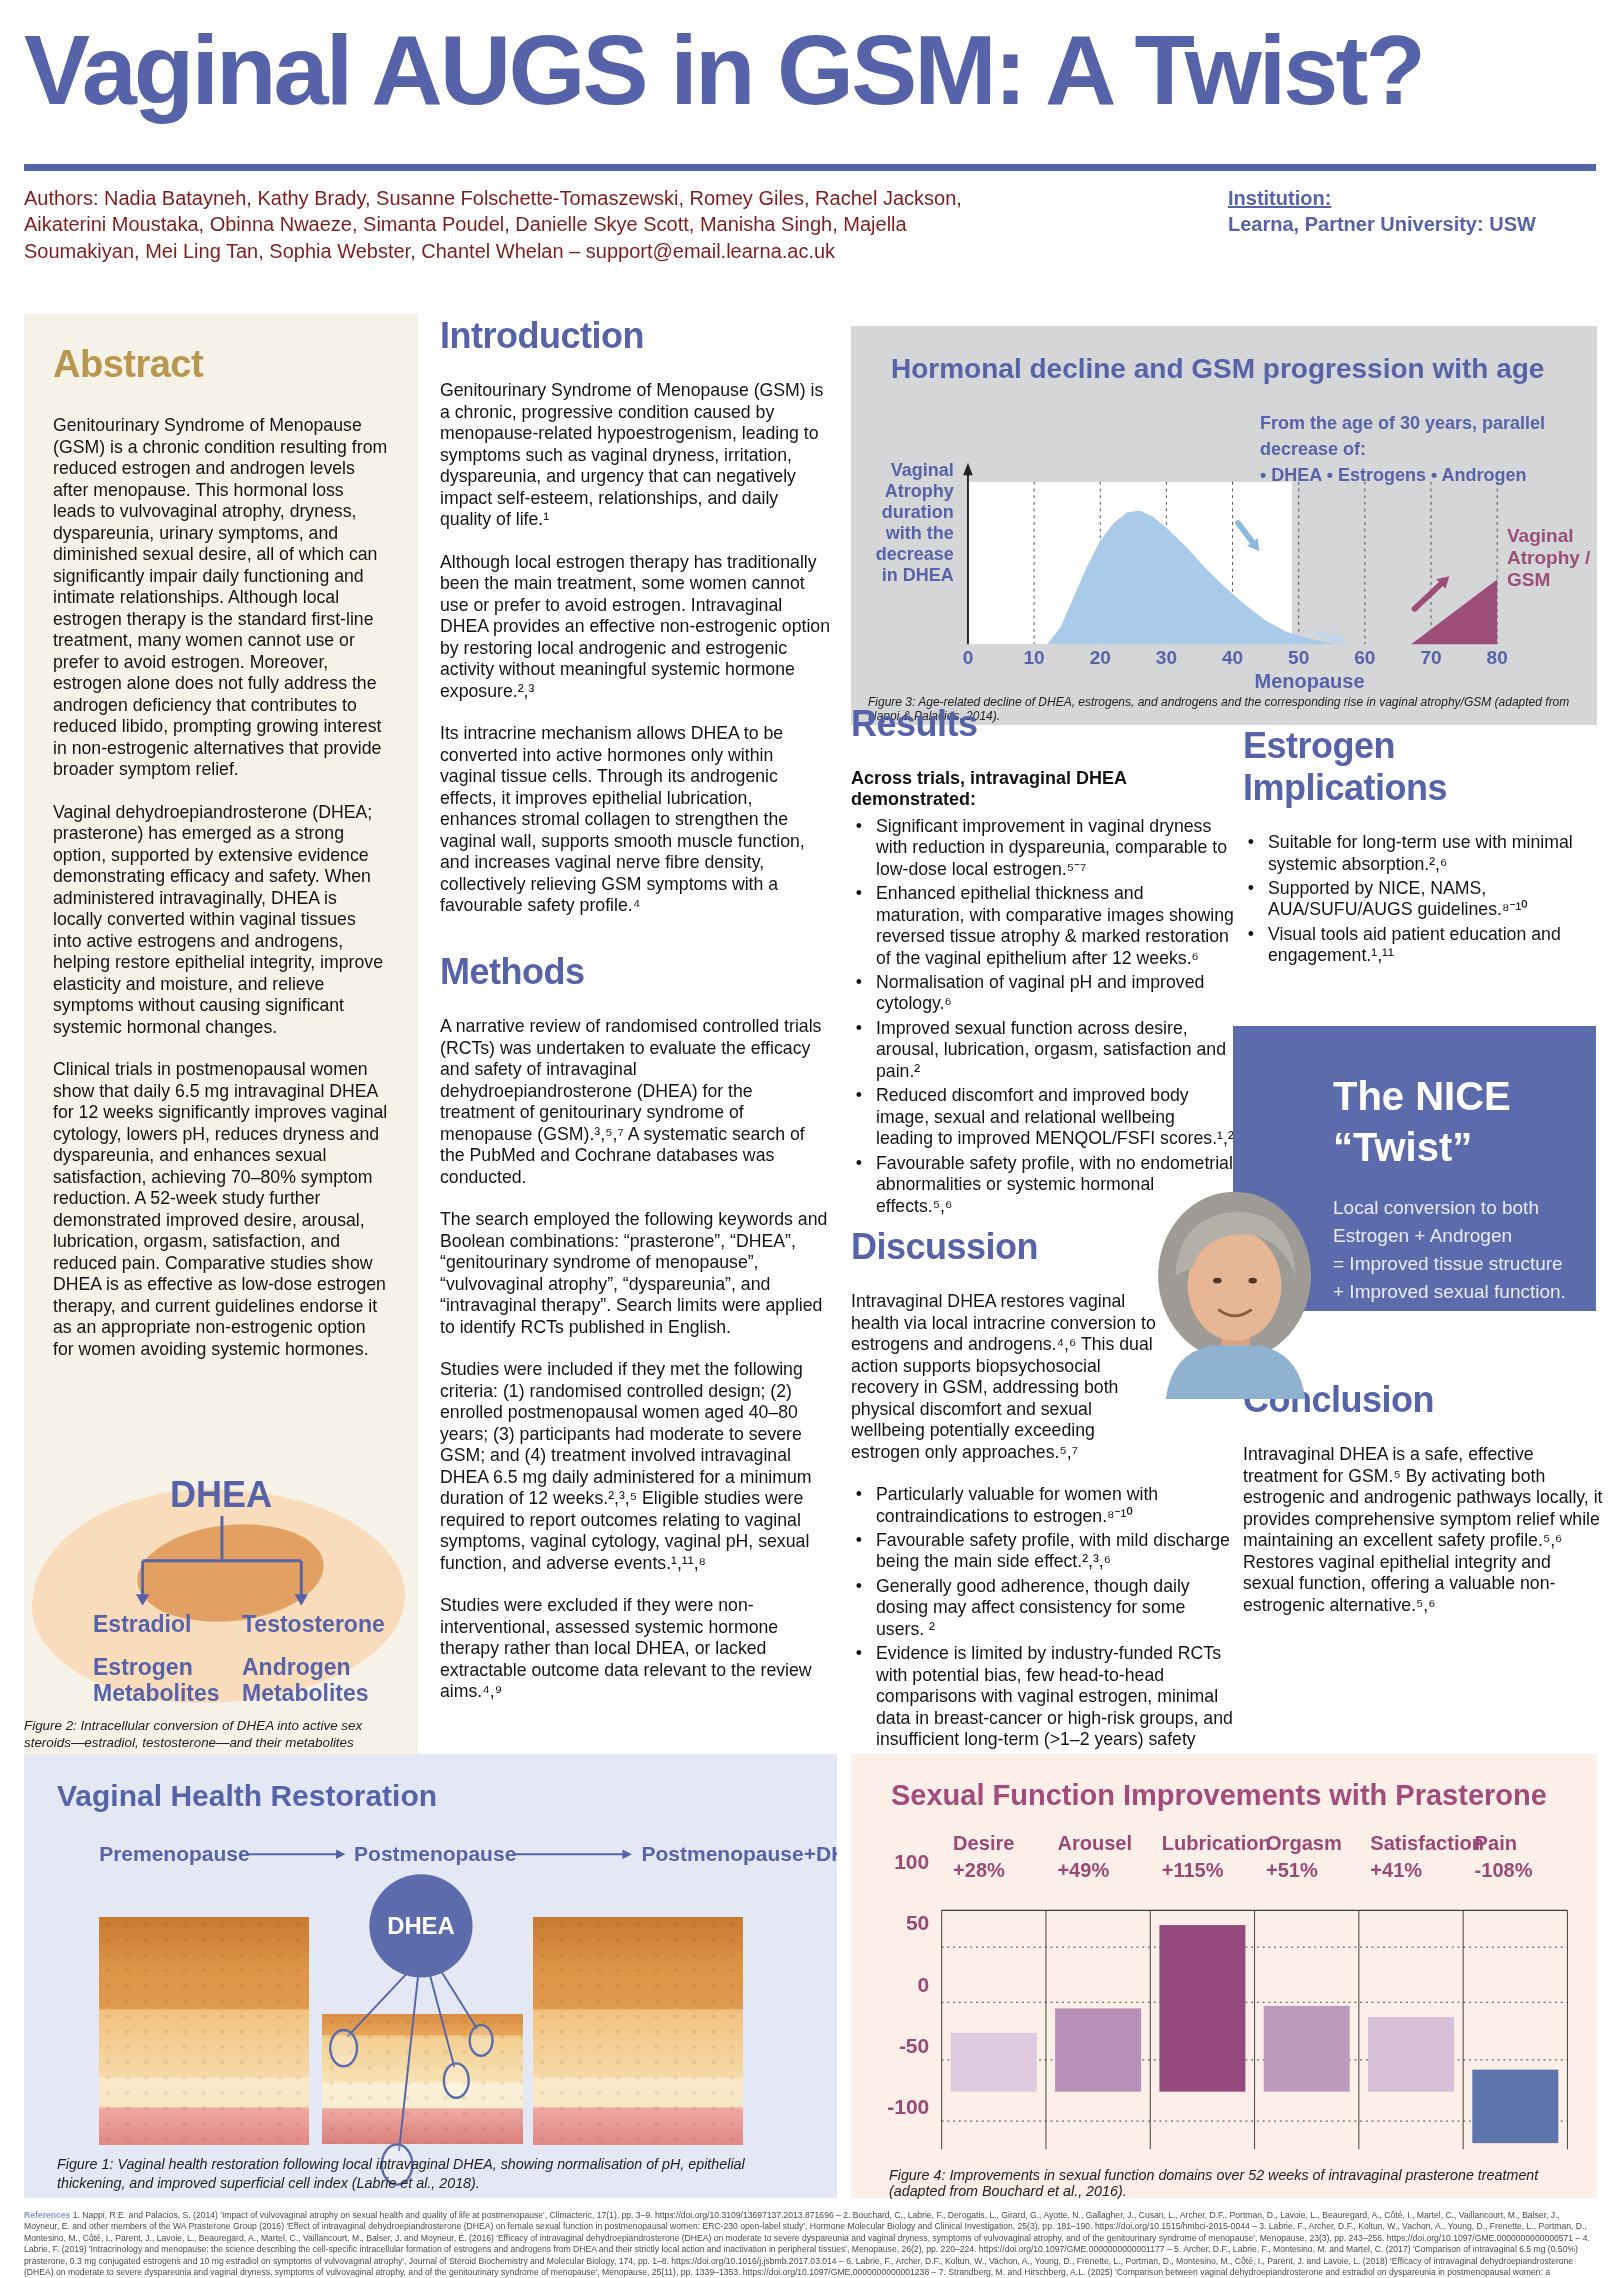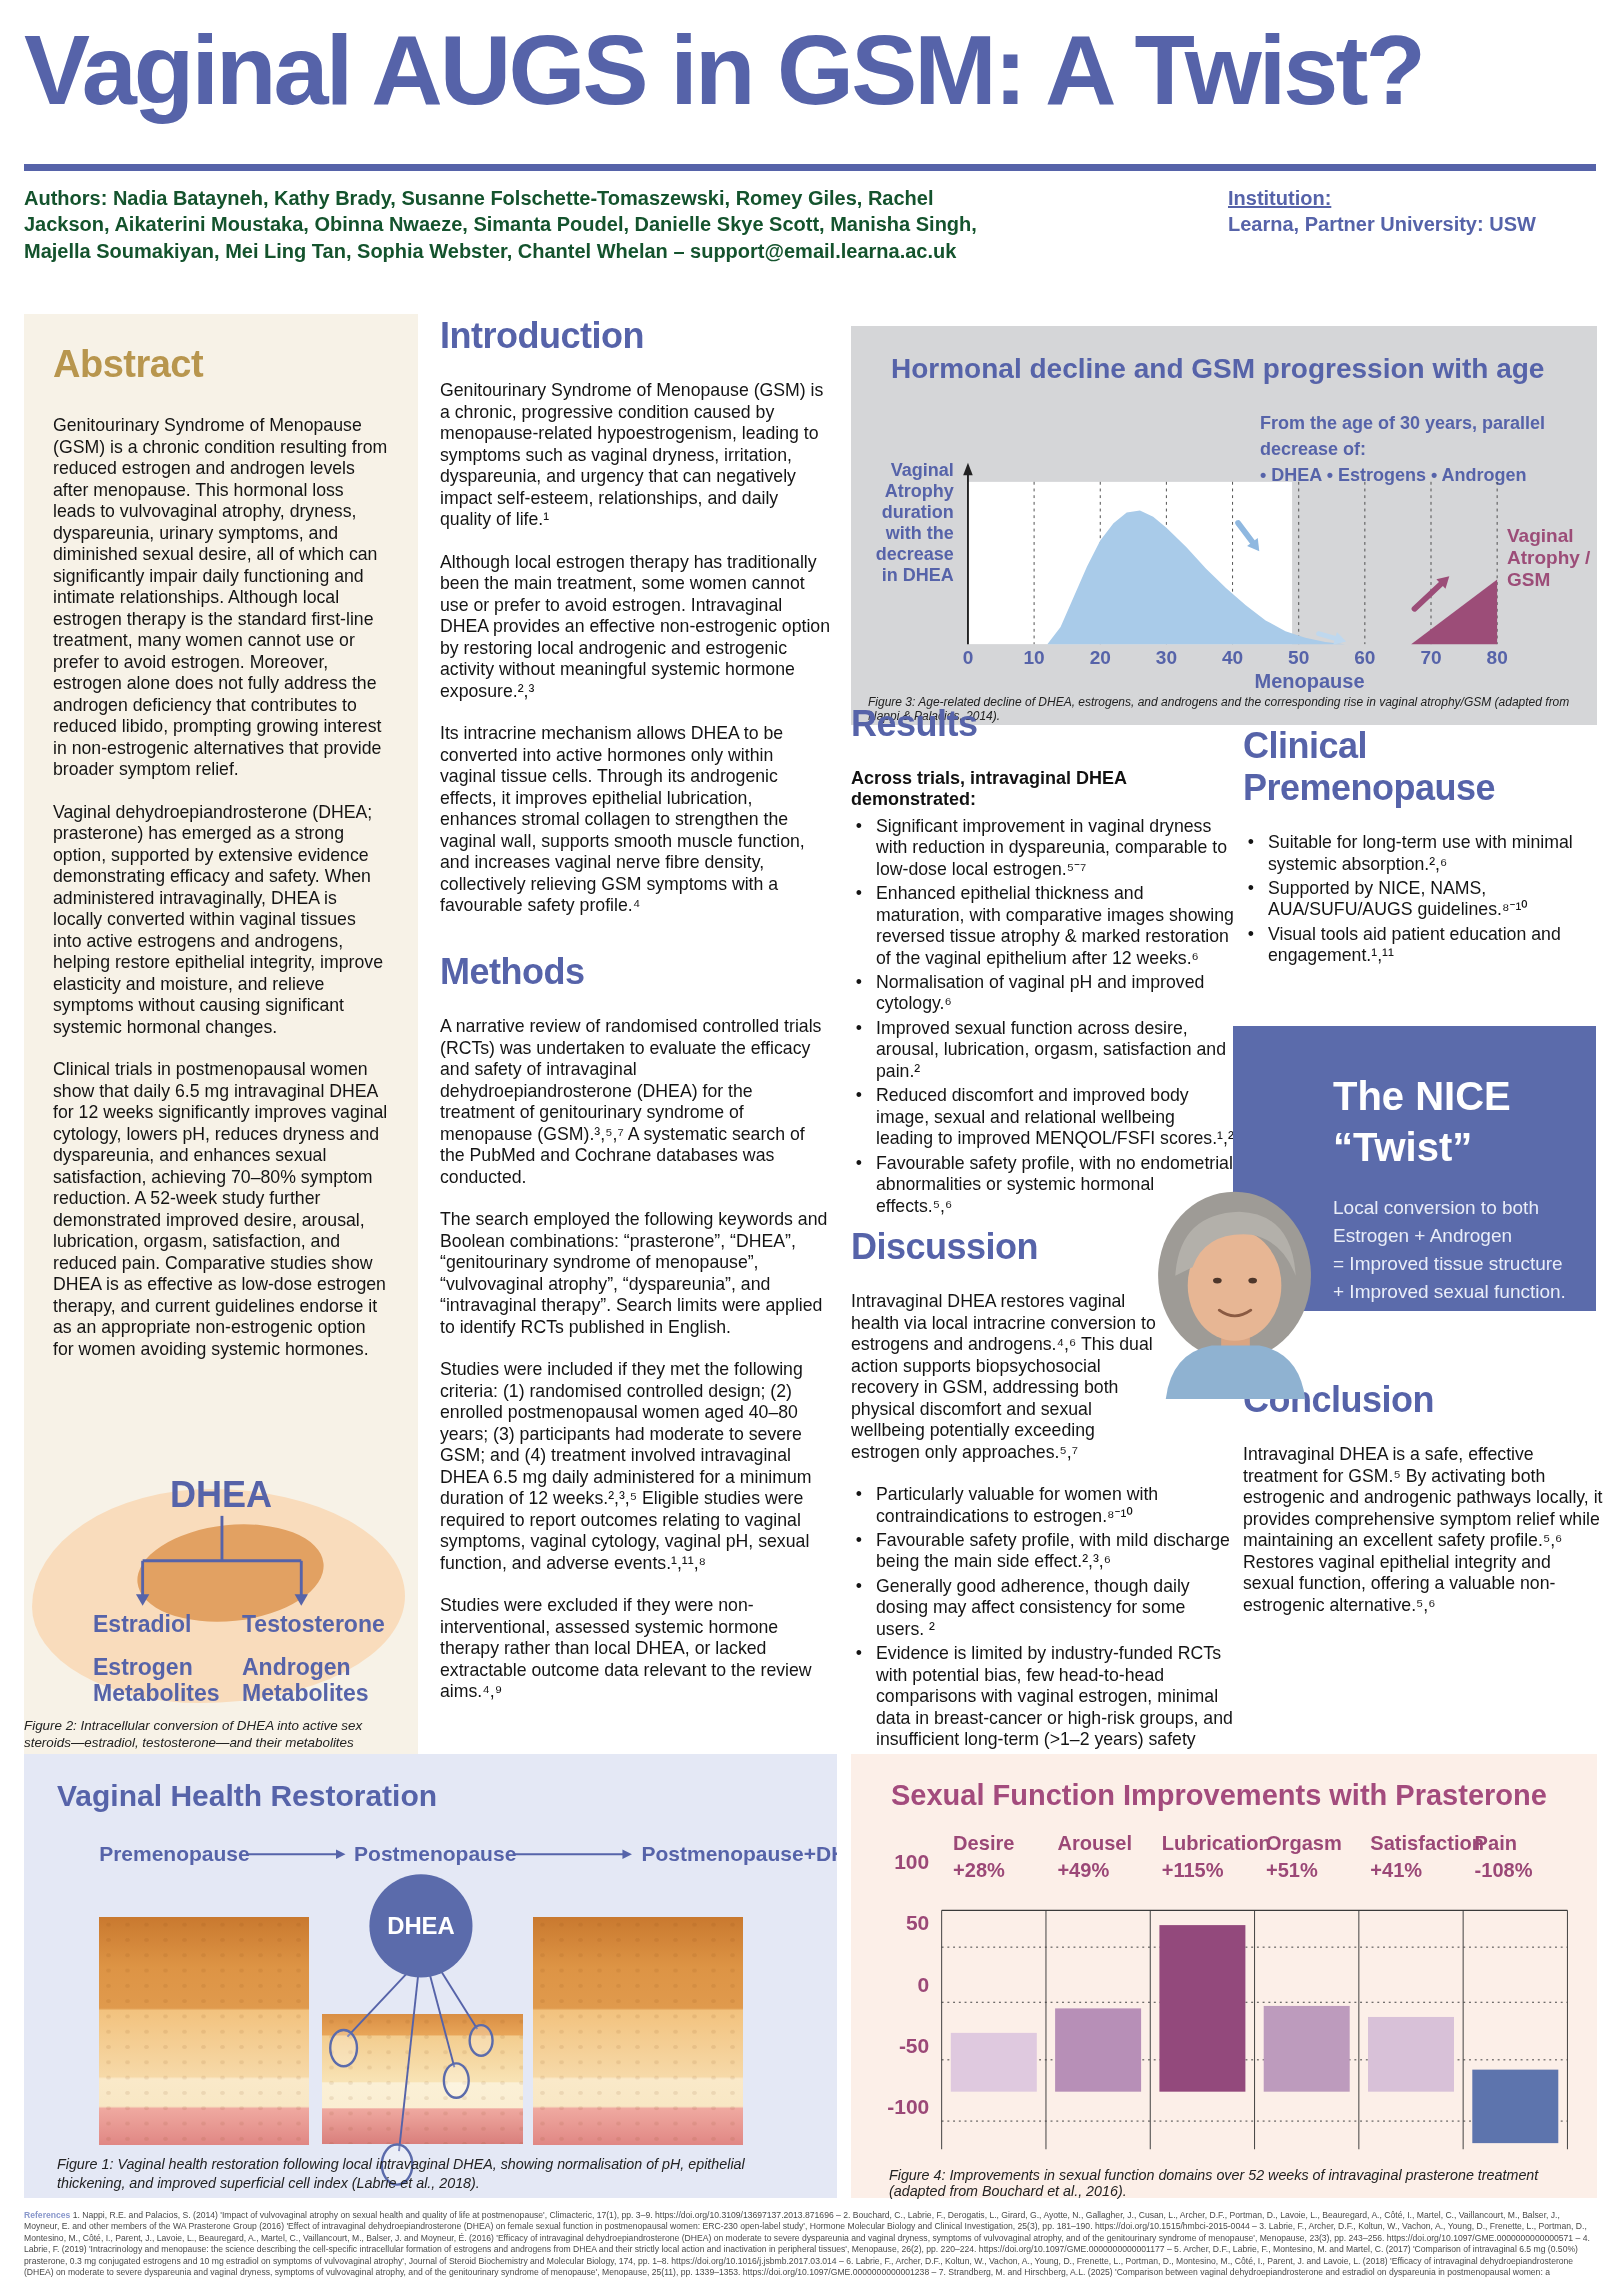--- a/index.html
+++ b/index.html
@@ -9,21 +9,21 @@
     font-family:"Liberation Sans", sans-serif; color:#111;
   }
   .abs { position:absolute; }
   
   #poster-title {
     left:24px; top:13.4px; width:1587px;
     font-size:99px; font-weight:bold; letter-spacing:-2.9px;
     color:#5663A9; white-space:nowrap;
   }
   #title-rule { left:24px; top:164px; width:1572px; height:6.7px; background:#5663A9; }
-  #authors-block { left:24px; top:185px; width:975px; font-size:20px; font-weight:bold; color:#14532d; line-height:1.32; }
+  #authors-block { left:24px; top:185px; width:975px; font-size:20px; font-weight:normal; color:#7f1d1d; line-height:1.32; }
   #institution-block { left:1228px; top:185px; width:382px; font-size:20px; font-weight:bold; color:#5663A9; line-height:1.32; }
   #institution-block .u { text-decoration:underline; }
   
   .sec-h { font-size:36px; font-weight:bold; color:#5663A9; letter-spacing:-0.5px; margin-bottom:23px; }
   .col p { font-size:17.7px; line-height:21.5px; margin-bottom:21px; color:#141414; }
   .col ul { list-style:none; }
   .col li { position:relative; padding-left:25px; font-size:17.7px; line-height:21.5px; margin-bottom:2.9px; color:#141414; }
   .col li::before { content:"\2022"; position:absolute; left:4.8px; }
   .lead { font-size:18px; font-weight:bold; margin-bottom:5.7px; color:#111; }
   
@@ -182,21 +182,21 @@
   <p style="width:315px;">Intravaginal DHEA restores vaginal health via local intracrine conversion to estrogens and androgens.⁴,⁶ This dual action supports biopsychosocial recovery in GSM, addressing both physical discomfort and sexual wellbeing potentially exceeding estrogen only approaches.⁵,⁷</p>
   <ul>
     <li>Particularly valuable for women with contraindications to estrogen.⁸⁻¹⁰</li>
     <li>Favourable safety profile, with mild discharge being the main side effect.²,³,⁶</li>
     <li>Generally good adherence, though daily dosing may affect consistency for some users. ²</li>
     <li>Evidence is limited by industry-funded RCTs with potential bias, few head-to-head comparisons with vaginal estrogen, minimal data in breast-cancer or high-risk groups, and insufficient long-term (&gt;1–2 years) safety outcomes.⁵,⁷,⁸</li>
   </ul>
 </div>
 
 <div class="abs col" style="left:1243px;top:725px;width:363px;">
-  <div class="sec-h">Clinical Premenopause</div>
+  <div class="sec-h">Estrogen Implications</div>
   <ul>
     <li>Suitable for long-term use with minimal systemic absorption.²,⁶</li>
     <li>Supported by NICE, NAMS, AUA/SUFU/AUGS guidelines.⁸⁻¹⁰</li>
     <li>Visual tools aid patient education and engagement.¹,¹¹</li>
   </ul>
 </div>
 
 <div class="abs" id="twist-box">
   <div class="t1">The NICE</div>
   <div class="t2">“Twist”</div>

